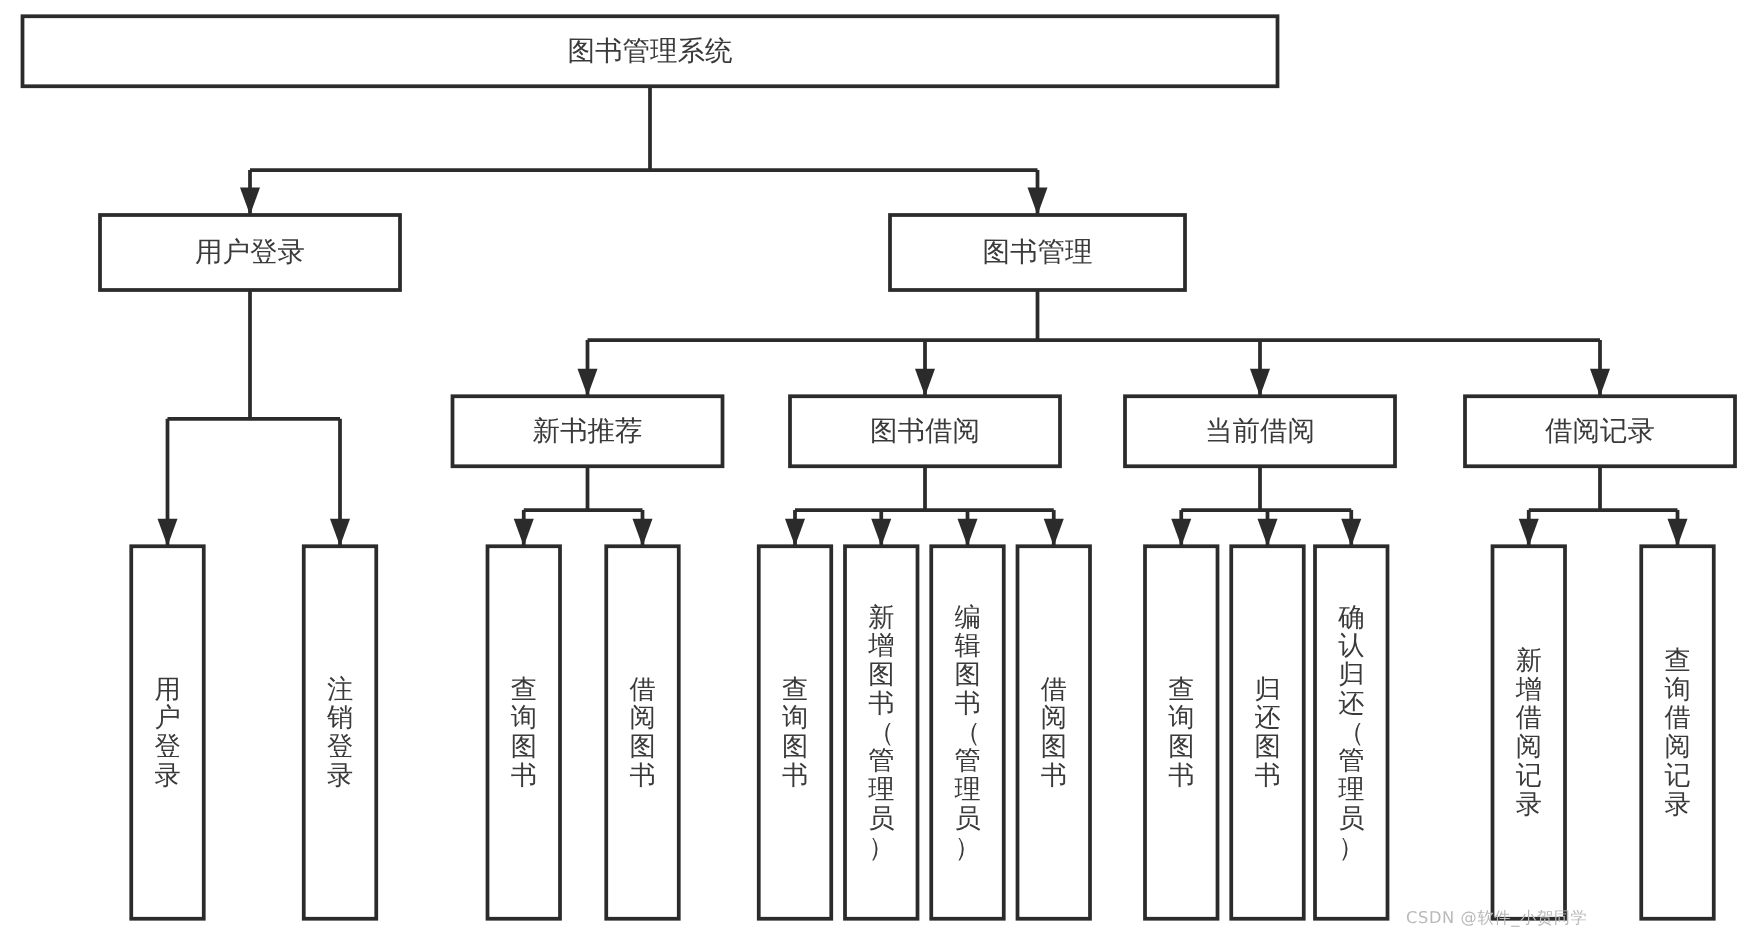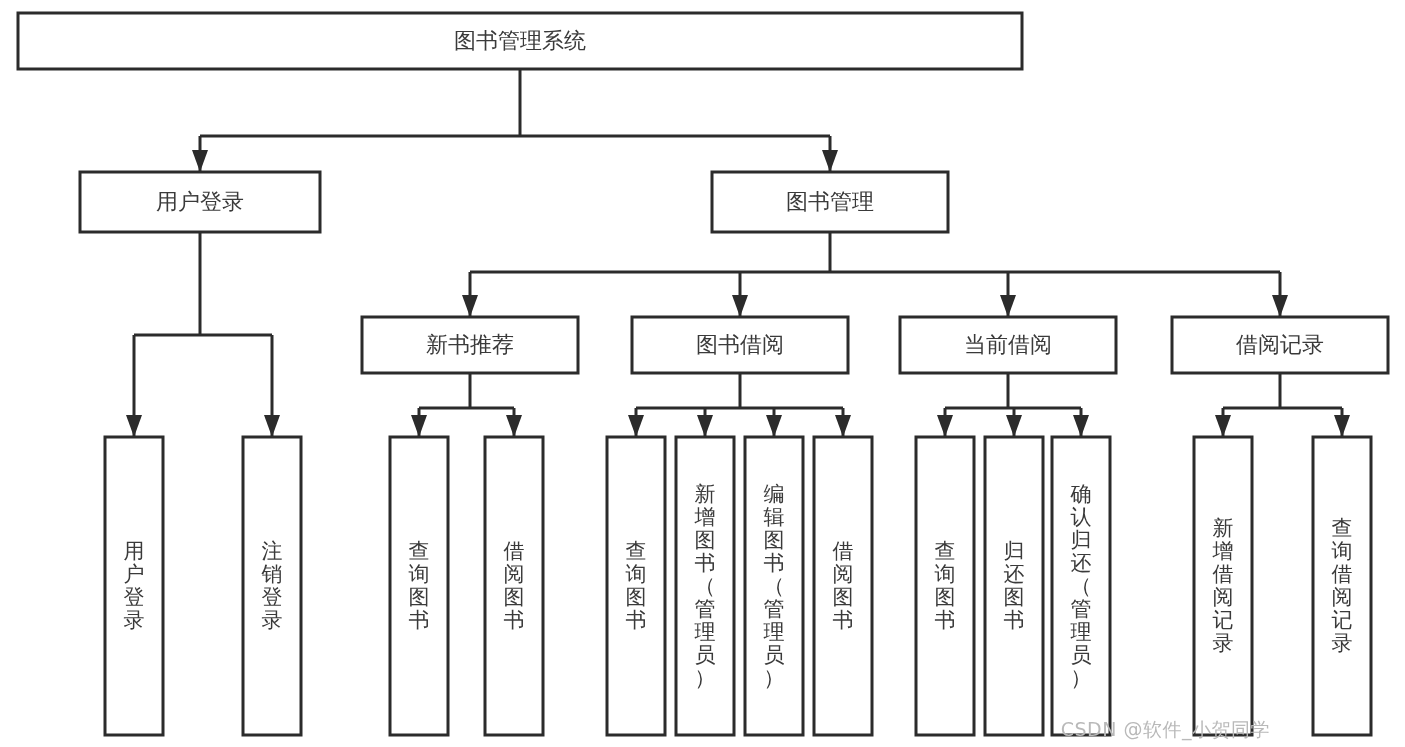--- a/index.html
+++ b/index.html
@@ -52,21 +52,21 @@
     fill: #3a3a3a;
     font-family: "DejaVu Sans", "Liberation Sans", sans-serif;
     font-size: 21px;
     text-anchor: middle;
   }
   .watermark {
     position: absolute;
     right: 8px;
     bottom: 4px;
     font-family: "DejaVu Sans", "Liberation Sans", sans-serif;
-    font-size: 19px;
+    font-size: 13px;
     color: #b9b9b9;
     white-space: nowrap;
     letter-spacing: 0.5px;
   }
 </style>
 </head>
 <body>
 
 <div id="diagram-root">
   <svg id="flow" viewBox="0 0 1405 747">

